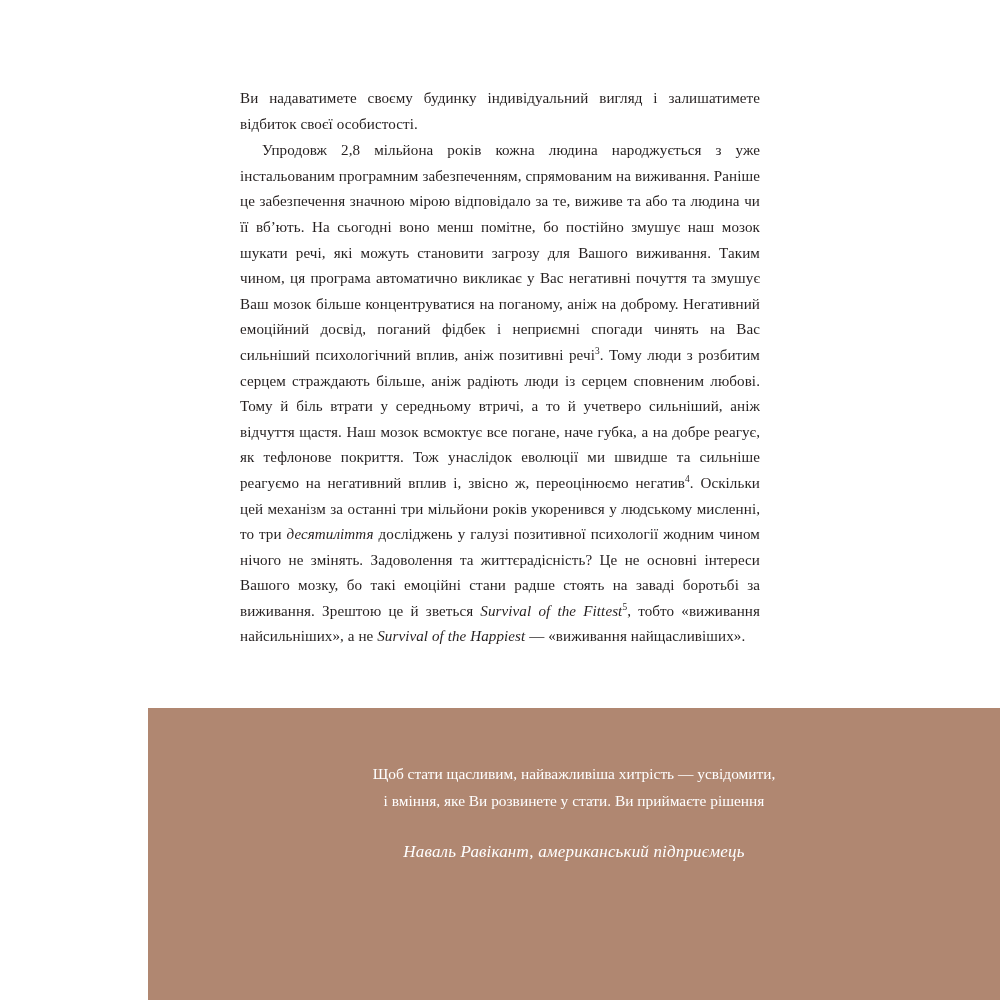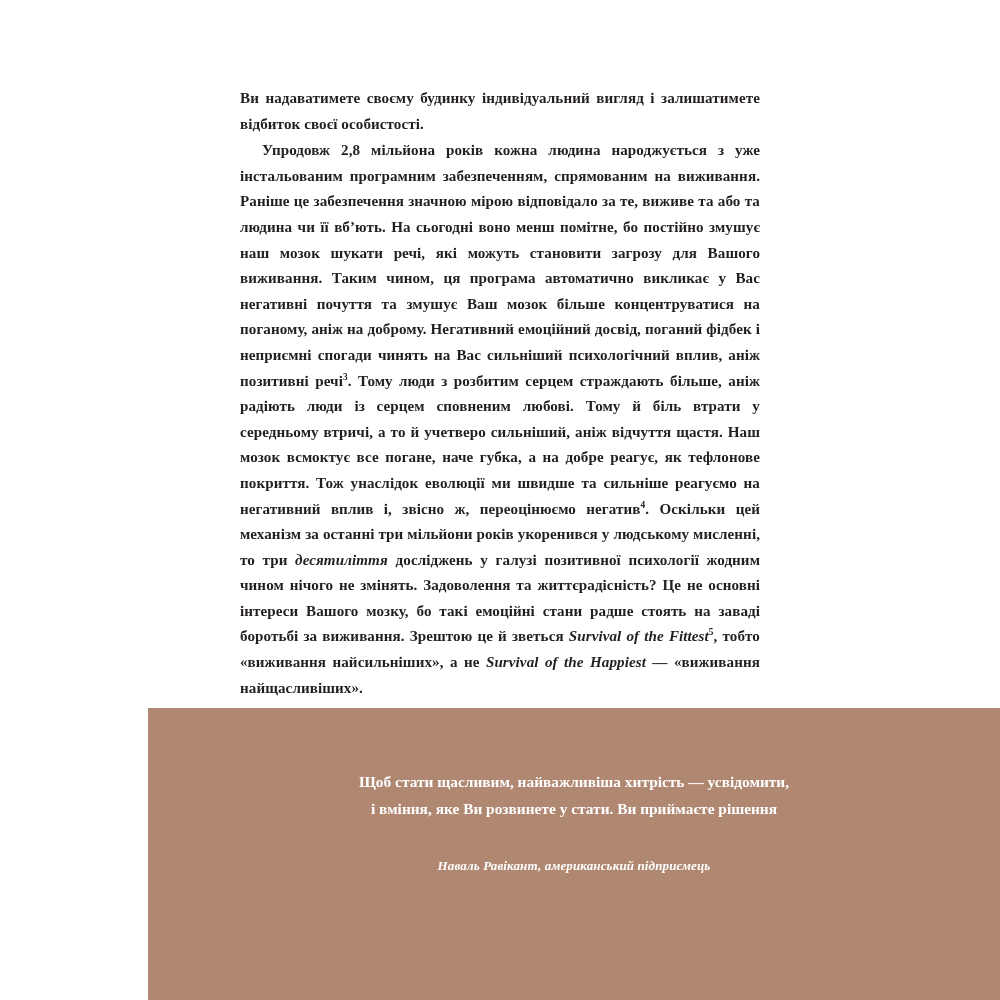--- a/index.html
+++ b/index.html
@@ -14,21 +14,20 @@
     color: #231f20;
     position: relative;
     overflow: hidden;
   }
   .page {
     position: absolute;
     left: 0; top: 0;
     width: 1000px;
     height: 1000px;
     background: #ffffff;
-    font-weight: bold;
   }
   .text-column {
     position: absolute;
     left: 240px;
     top: 86px;
     width: 520px;
   }
   .para {
     margin: 0;
     font-size: 15.1px;
@@ -58,37 +57,37 @@
     height: 292px;
     background: #b08771;
   }
   .quote-inner {
     position: absolute;
     left: 0;
     top: 0;
     width: 852px;
   }
   .quote-text {
-    margin: 12px;
+    margin: 4px;
     padding-top: 48px;
     font-size: 15.4px;
     line-height: 27px;
     text-align: center;
     color: #ffffff;
     font-family: "Liberation Serif", serif;
   }
   .quote-line {
     display: block;
   }
   .quote-author {
     margin: 0;
     padding-top: 24px;
     text-align: center;
     font-style: italic;
-    font-size: 13px;
+    font-size: 17px;
     color: #ffffff;
     letter-spacing: 0.01em;
   }
 </style>
 </head>
 <body>
 
 <div class="page">
 
   <div class="text-column">

